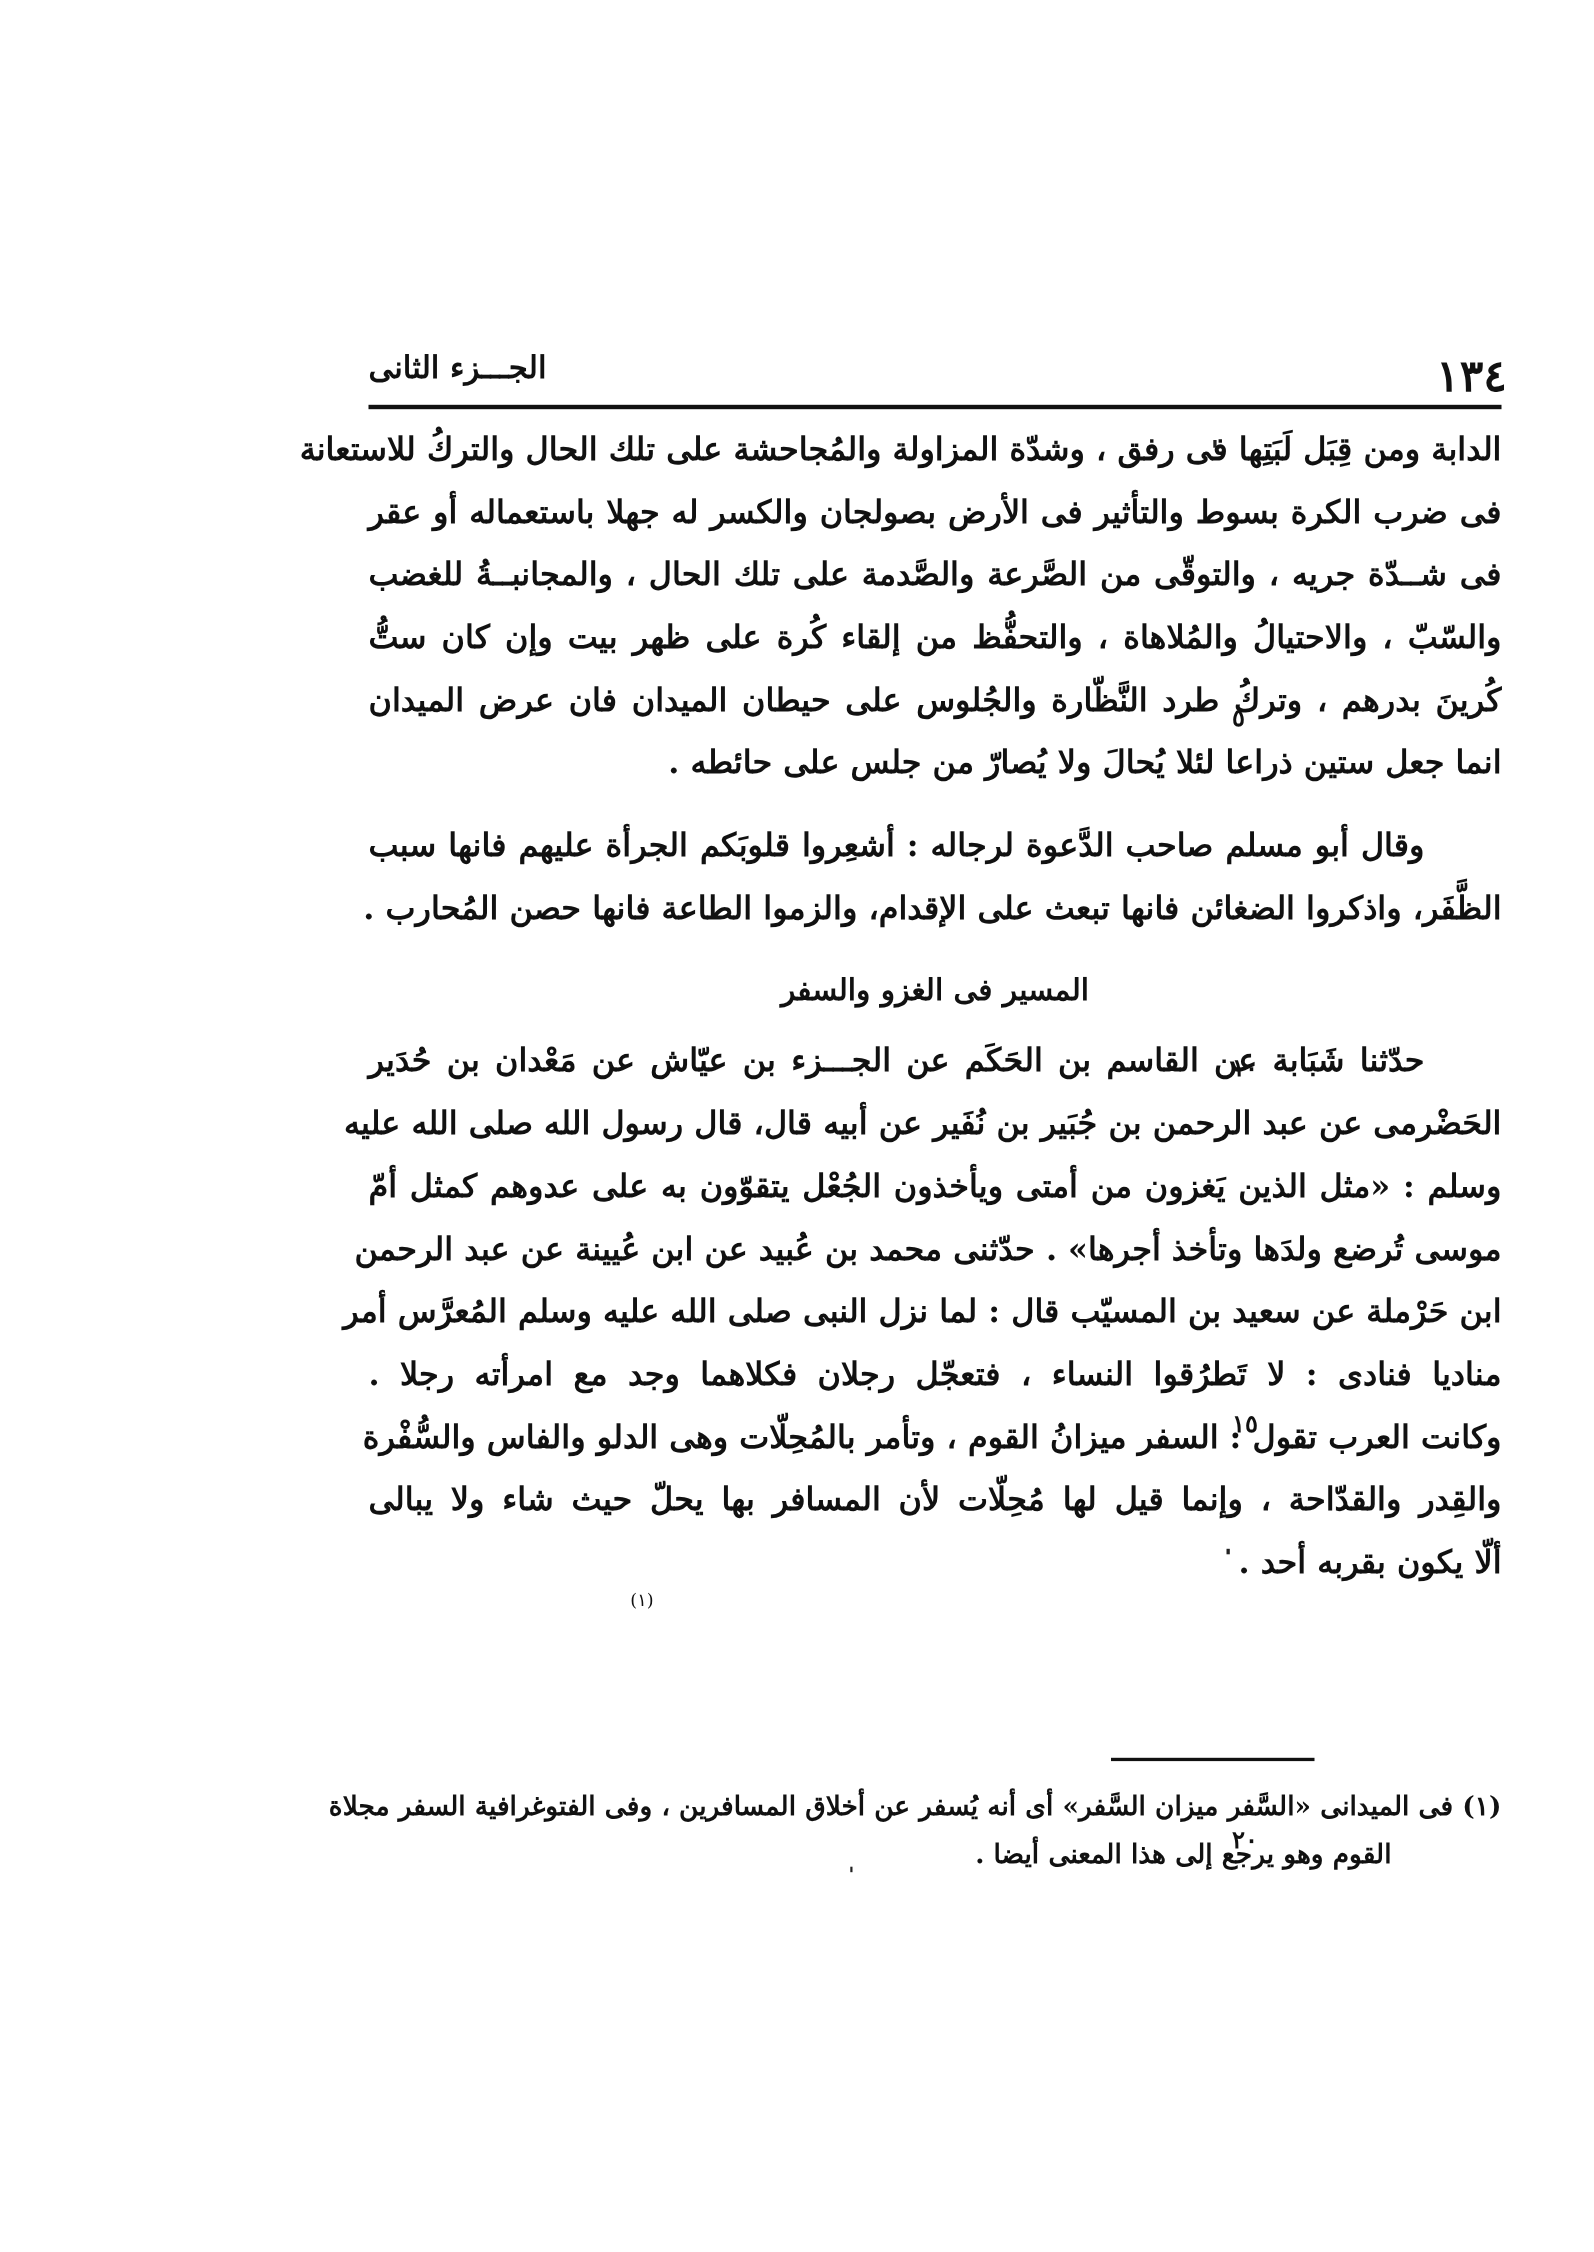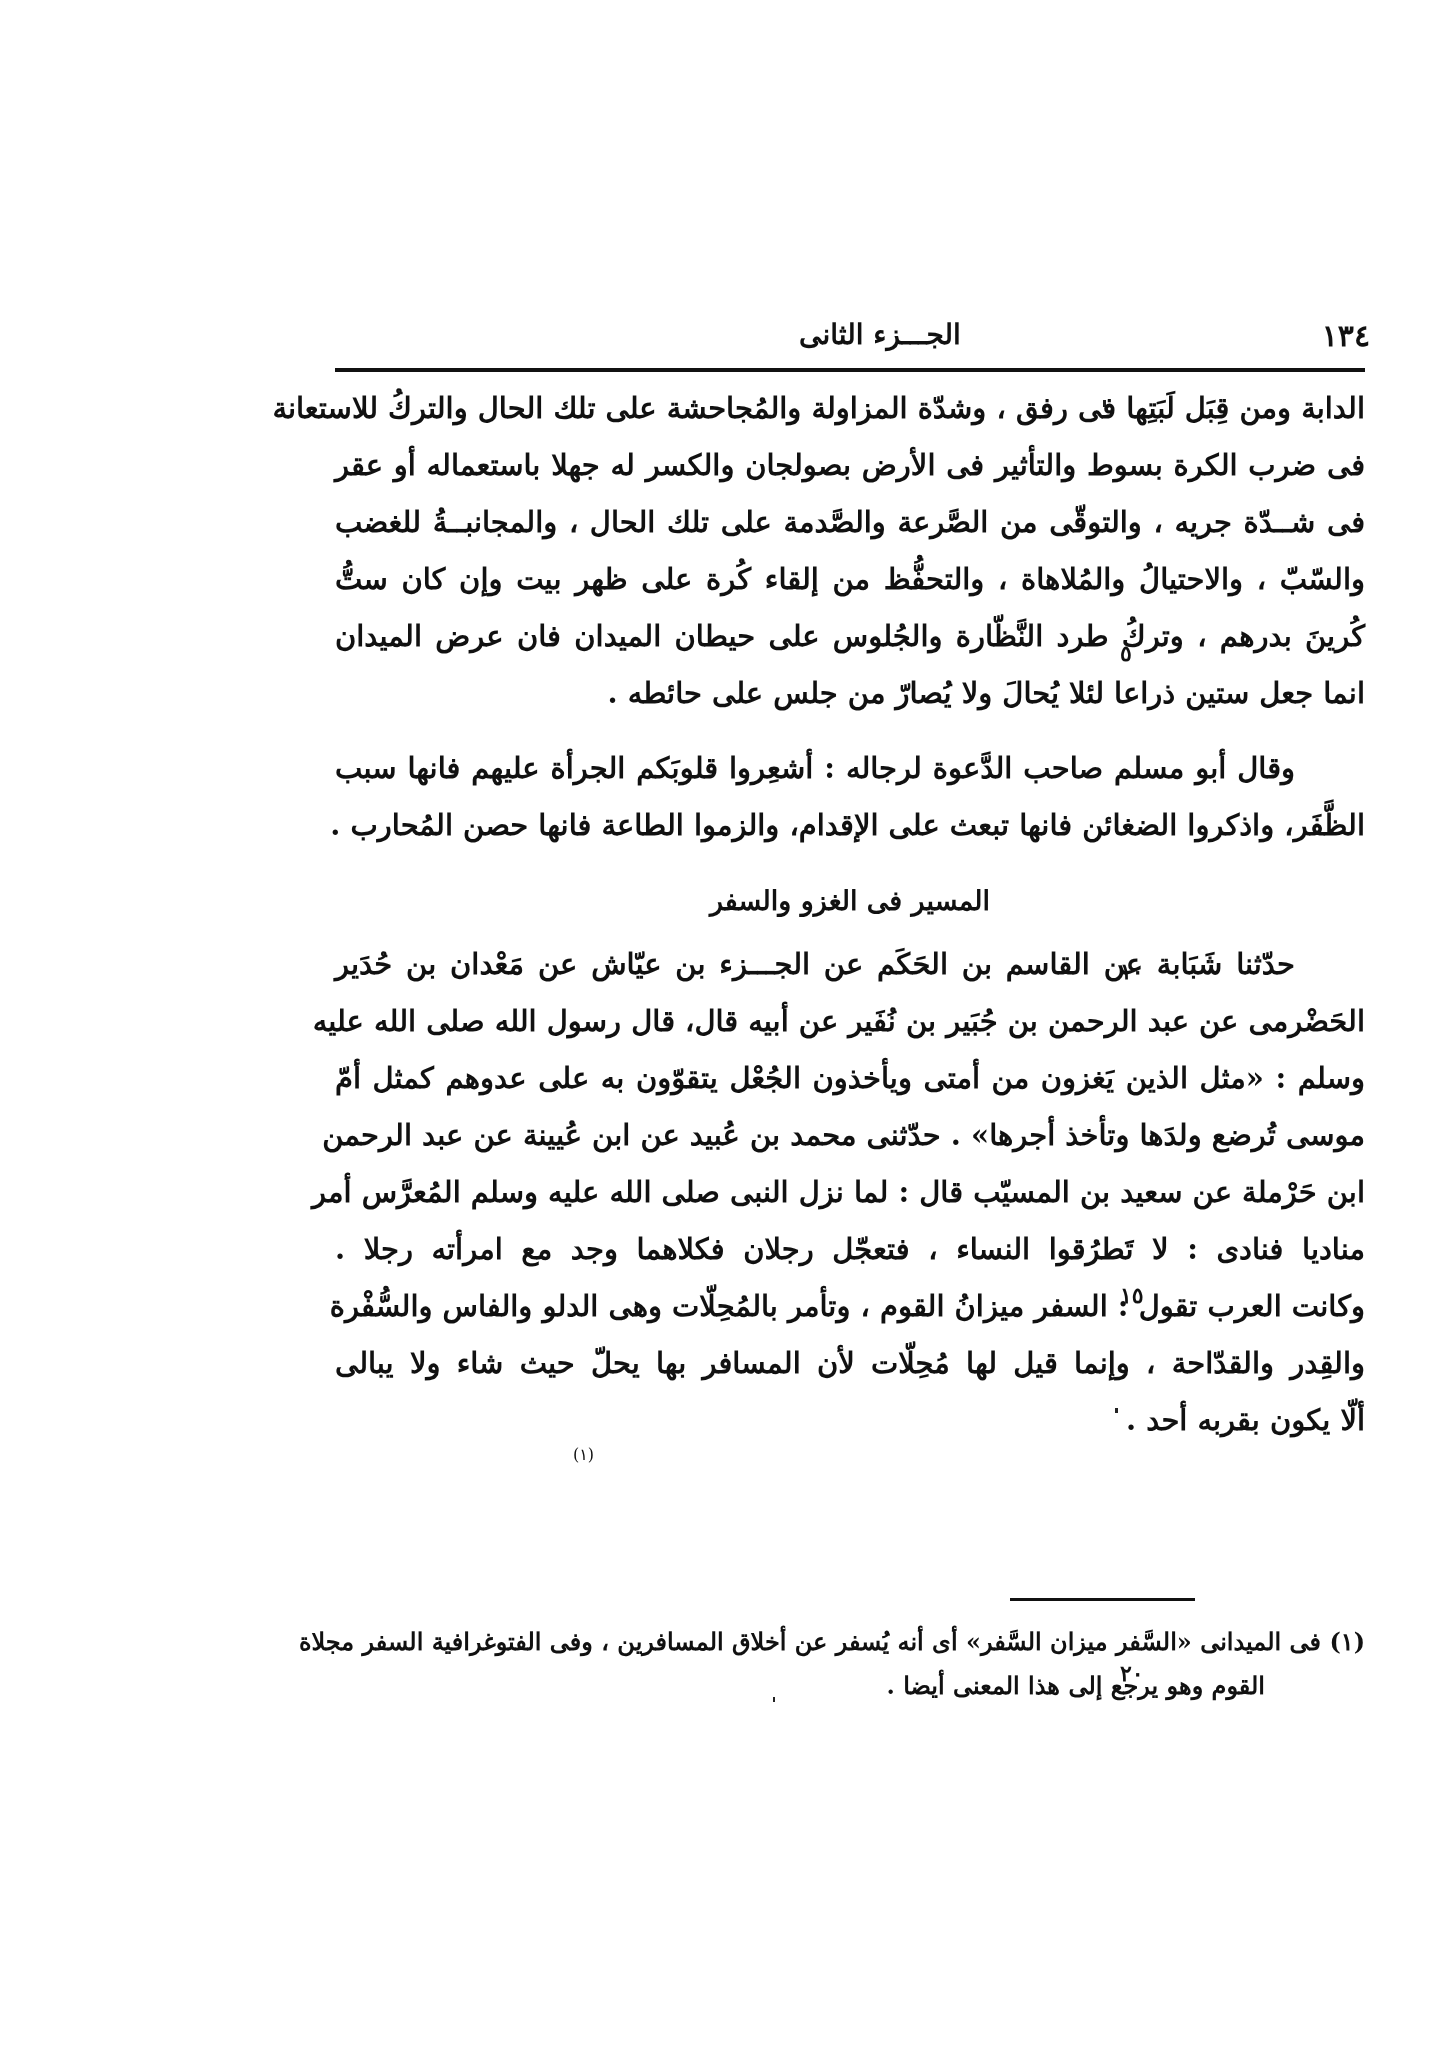--- a/index.html
+++ b/index.html
@@ -1,20 +1,20 @@
 <!DOCTYPE html>
 <html><head>
   <meta charset="utf-8">
   <style>
     html, body { margin: 0; padding: 0; background: #ffffff; }
     body { width: 1449px; height: 2047px; position: relative; overflow: hidden; font-family: "DejaVu Serif", serif; color: #111; }
     .page { position: absolute; left: 0; top: 0; width: 1449px; height: 2047px; }
     .header { position: absolute; left: 335px; top: 318px; width: 1090px; height: 50px; }
-    .page-number { position: absolute; right: 55px; top: 0; font-size: 30px; font-weight: bold; direction: rtl; }
-    .running-title { position: absolute; left: 0; width: 100%; text-align: center; top: 0; font-size: 28px; font-weight: bold; direction: rtl; }
+    .page-number { position: absolute; right: 55px; top: 0; font-size: 40px; font-weight: bold; direction: rtl; }
+    .running-title { position: absolute; left: 0; width: 100%; text-align: left; top: 0; font-size: 28px; font-weight: bold; direction: rtl; }
     .header-rule { position: absolute; left: 335px; top: 368px; width: 1030px; height: 4px; background: #111; }
     .body { position: absolute; left: 335px; top: 380px; width: 1030px; direction: rtl; font-size: 29px; font-weight: bold; line-height: 57px; }
     .line { display: block; white-space: nowrap; text-align: justify; text-align-last: justify; height: 57px; }
     .line.last { text-align-last: right; }
     .para-gap { height: 18px; }
     .section-title { display: block; text-align: center; font-size: 27px; font-weight: bold; height: 70px; line-height: 70px; margin-top: 12px; }
     .indent { padding-right: 70px; }
     .margin-num { position: absolute; left: 1120px; font-size: 22px; font-weight: bold; direction: rtl; }
     .footnote-rule { position: absolute; left: 1010px; top: 1598px; width: 185px; height: 3px; background: #111; }
     .footnotes { position: absolute; left: 335px; top: 1620px; width: 1030px; direction: rtl; font-size: 24px; font-weight: bold; line-height: 44px; }

